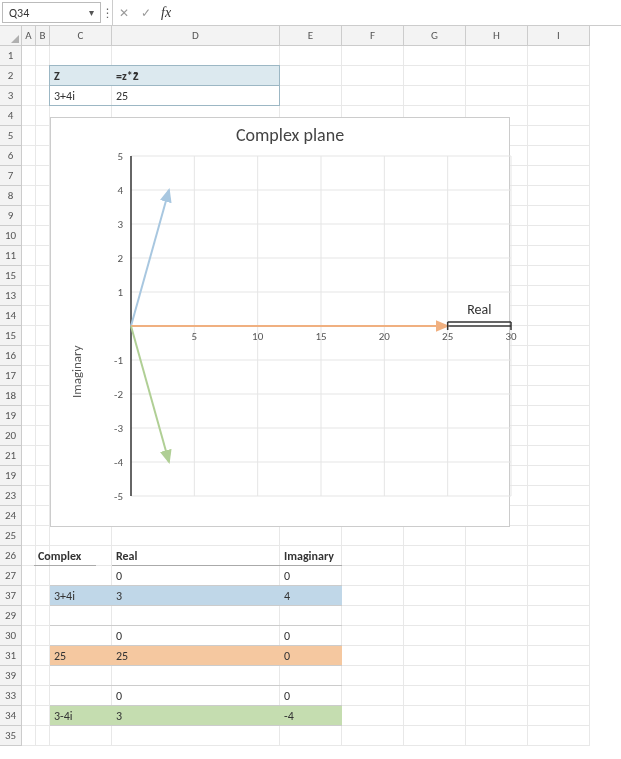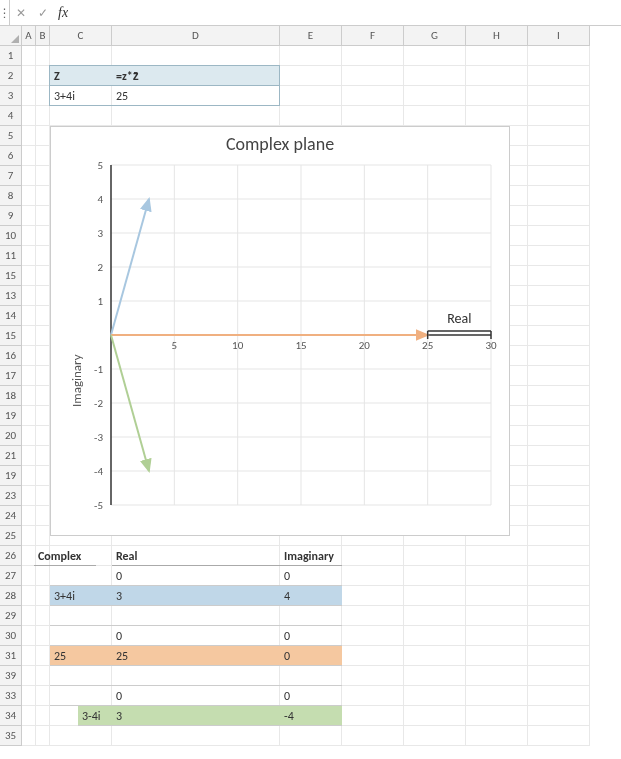--- a/index.html
+++ b/index.html
@@ -80,20 +80,24 @@
   .chart-svg { display:block; }
   .ylabel {
     position:absolute; left:2px; top:55%; transform:rotate(-90deg) translate(0,0);
     transform-origin:left top; font-size:13px; color:#555;
   }
 </style>
 </head>
 <body>
 
 <div class="fbar">
+  <div class="namebox">
+    <span>Q34</span>
+    <span class="dd">▾</span>
+  </div>
   <div class="sep">⋮</div>
   <div class="fbtn">✕</div>
   <div class="fbtn">✓</div>
   <div class="fxlabel">fx</div>
   <input class="finput" value="" style="">
 </div>
 
 <div class="sheet">
   <div class="corner"></div>
   <div class="colhdrs" id="colhdrs">
@@ -128,21 +132,21 @@
       <div class="rowhdr">18</div>
       <div class="rowhdr">19</div>
       <div class="rowhdr">20</div>
       <div class="rowhdr">21</div>
       <div class="rowhdr">19</div>
       <div class="rowhdr">23</div>
       <div class="rowhdr">24</div>
       <div class="rowhdr">25</div>
       <div class="rowhdr">26</div>
       <div class="rowhdr">27</div>
-      <div class="rowhdr">28</div>
+      <div class="rowhdr">37</div>
       <div class="rowhdr">29</div>
       <div class="rowhdr">30</div>
       <div class="rowhdr">31</div>
       <div class="rowhdr">39</div>
       <div class="rowhdr">33</div>
       <div class="rowhdr">34</div>
       <div class="rowhdr">35</div>
     </div>
   <div class="cells" id="cells">
       <div class="gridlines-v" style="left: 13px; top: 0px; width: 1px; height: 700px;"></div>
@@ -187,21 +191,21 @@
       <div class="gridlines-h" style="top: 619px; left: 0px; height: 1px; width: 568px;"></div>
       <div class="gridlines-h" style="top: 639px; left: 0px; height: 1px; width: 568px;"></div>
       <div class="gridlines-h" style="top: 659px; left: 0px; height: 1px; width: 568px;"></div>
       <div class="gridlines-h" style="top: 679px; left: 0px; height: 1px; width: 568px;"></div>
       <div class="gridlines-h" style="top: 699px; left: 0px; height: 1px; width: 568px;"></div>
       <div class="cell hdrcell" style="left: 28px; top: 20px; width: 62px;">Z</div>
       <div class="cell hdrcell" style="left: 90px; top: 20px; width: 168px;">=z*z̄</div>
       <div class="cell hdrdata" style="left: 28px; top: 40px; width: 62px;">3+4i</div>
       <div class="cell hdrdata" style="left: 90px; top: 40px; width: 168px;">25</div>
       <div style="position: absolute; left: 27px; top: 19px; width: 231px; height: 41px; border: 1px solid rgb(156, 183, 196); pointer-events: none;"></div>
-      <div class="chartbox" style="left: 28px; top: 80px; width: 460px; height: 410px;">
+      <div class="chartbox" style="left: 28px; top: 71px; width: 460px; height: 410px; padding-left: 20px;">
         <div class="chart-title">Complex plane</div>
         <div class="ylabel" style="left: 18px; top: 280px;">Imaginary</div>
         <svg width="460" height="380" class="chart-svg">
           <line x1="123.33333333333333" y1="10" x2="123.33333333333333" y2="350" stroke="#e5e5e5" stroke-width="1"></line>
           <text x="123.33333333333333" y="194" text-anchor="middle" font-size="11" fill="#555" font-family="Calibri,Arial">5</text>
           <line x1="186.66666666666666" y1="10" x2="186.66666666666666" y2="350" stroke="#e5e5e5" stroke-width="1"></line>
           <text x="186.66666666666666" y="194" text-anchor="middle" font-size="11" fill="#555" font-family="Calibri,Arial">10</text>
           <line x1="250" y1="10" x2="250" y2="350" stroke="#e5e5e5" stroke-width="1"></line>
           <text x="250" y="194" text-anchor="middle" font-size="11" fill="#555" font-family="Calibri,Arial">15</text>
           <line x1="313.3333333333333" y1="10" x2="313.3333333333333" y2="350" stroke="#e5e5e5" stroke-width="1"></line>
@@ -269,17 +273,17 @@
       <div class="cell tblcell" style="left: 258px; top: 580px; width: 62px;">0</div>
       <div class="cell row-orange tblcell" style="left: 28px; top: 600px; width: 62px;">25</div>
       <div class="cell row-orange tblcell" style="left: 90px; top: 600px; width: 168px;">25</div>
       <div class="cell row-orange tblcell" style="left: 258px; top: 600px; width: 62px;">0</div>
       <div class="cell tblcell" style="left: 28px; top: 620px; width: 62px;"></div>
       <div class="cell tblcell" style="left: 90px; top: 620px; width: 168px;"></div>
       <div class="cell tblcell" style="left: 258px; top: 620px; width: 62px;"></div>
       <div class="cell tblcell" style="left: 28px; top: 640px; width: 62px;"></div>
       <div class="cell tblcell" style="left: 90px; top: 640px; width: 168px;">0</div>
       <div class="cell tblcell" style="left: 258px; top: 640px; width: 62px;">0</div>
-      <div class="cell row-green tblcell" style="left: 28px; top: 660px; width: 62px; margin-left: 28px;">3-4i</div>
+      <div class="cell row-green tblcell" style="left: 28px; top: 660px; width: 62px;">3-4i</div>
       <div class="cell row-green tblcell" style="left: 90px; top: 660px; width: 168px;">3</div>
       <div class="cell row-green tblcell" style="left: 258px; top: 660px; width: 62px;">-4</div>
     </div>
 </div>
 
 </body></html>

